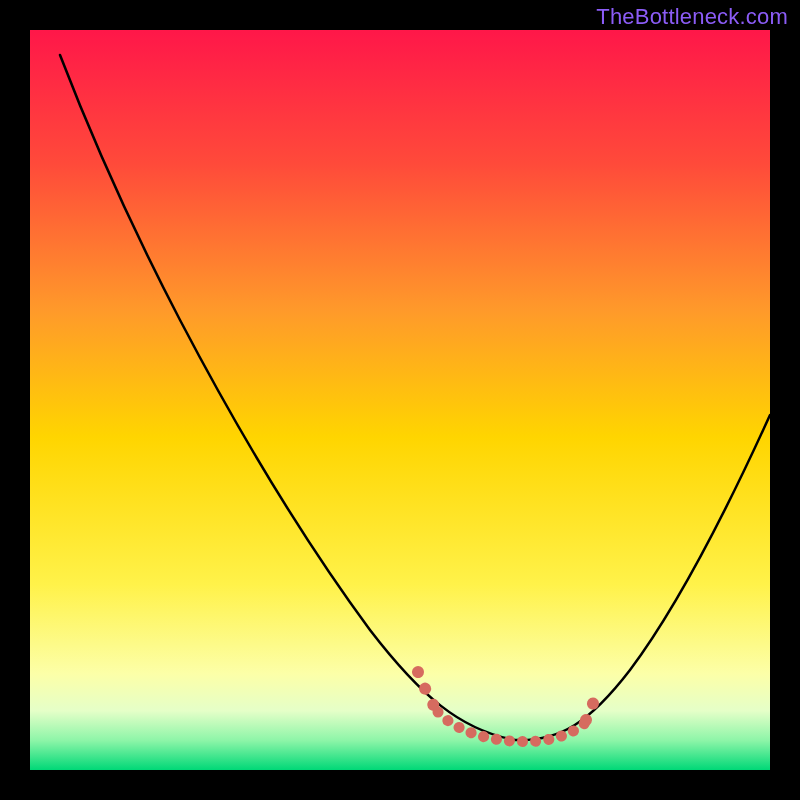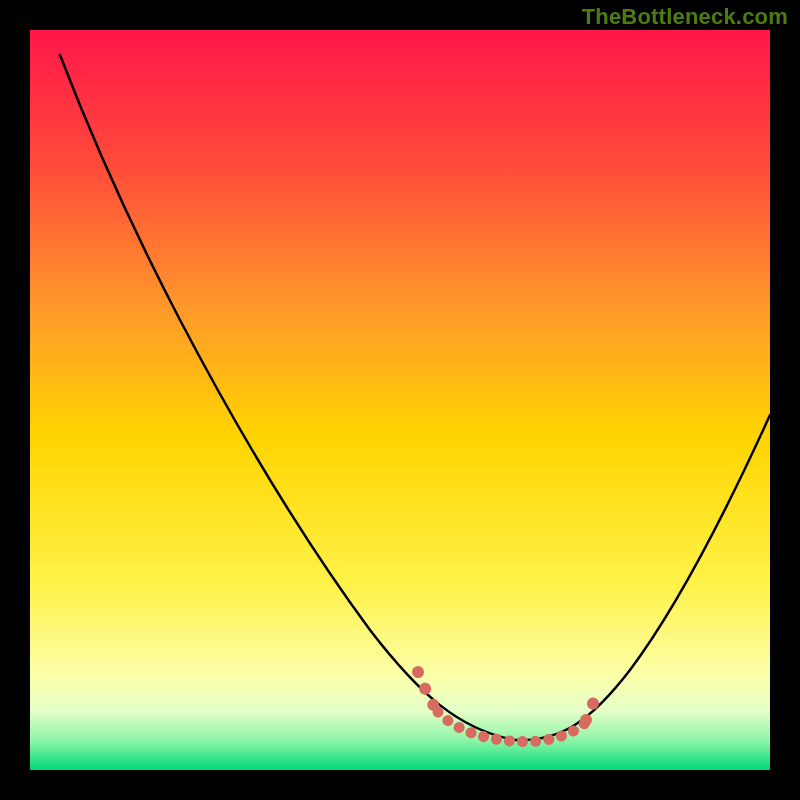--- a/index.html
+++ b/index.html
@@ -16,23 +16,23 @@
     left: 30px;
     top: 30px;
     width: 740px;
     height: 740px;
     background: #000;
   }
   .watermark {
     position: absolute;
     top: 4px;
     right: 12px;
-    color: #4d7c0f;
+    color: #8b5cf6;
     font-size: 22px;
-    font-weight: 700;
+    font-weight: 400;
     letter-spacing: 0.2px;
     z-index: 20;
   }
   svg {
     position: absolute;
     left: 0;
     top: 0;
   }
   .v-curve {
     fill: none;

